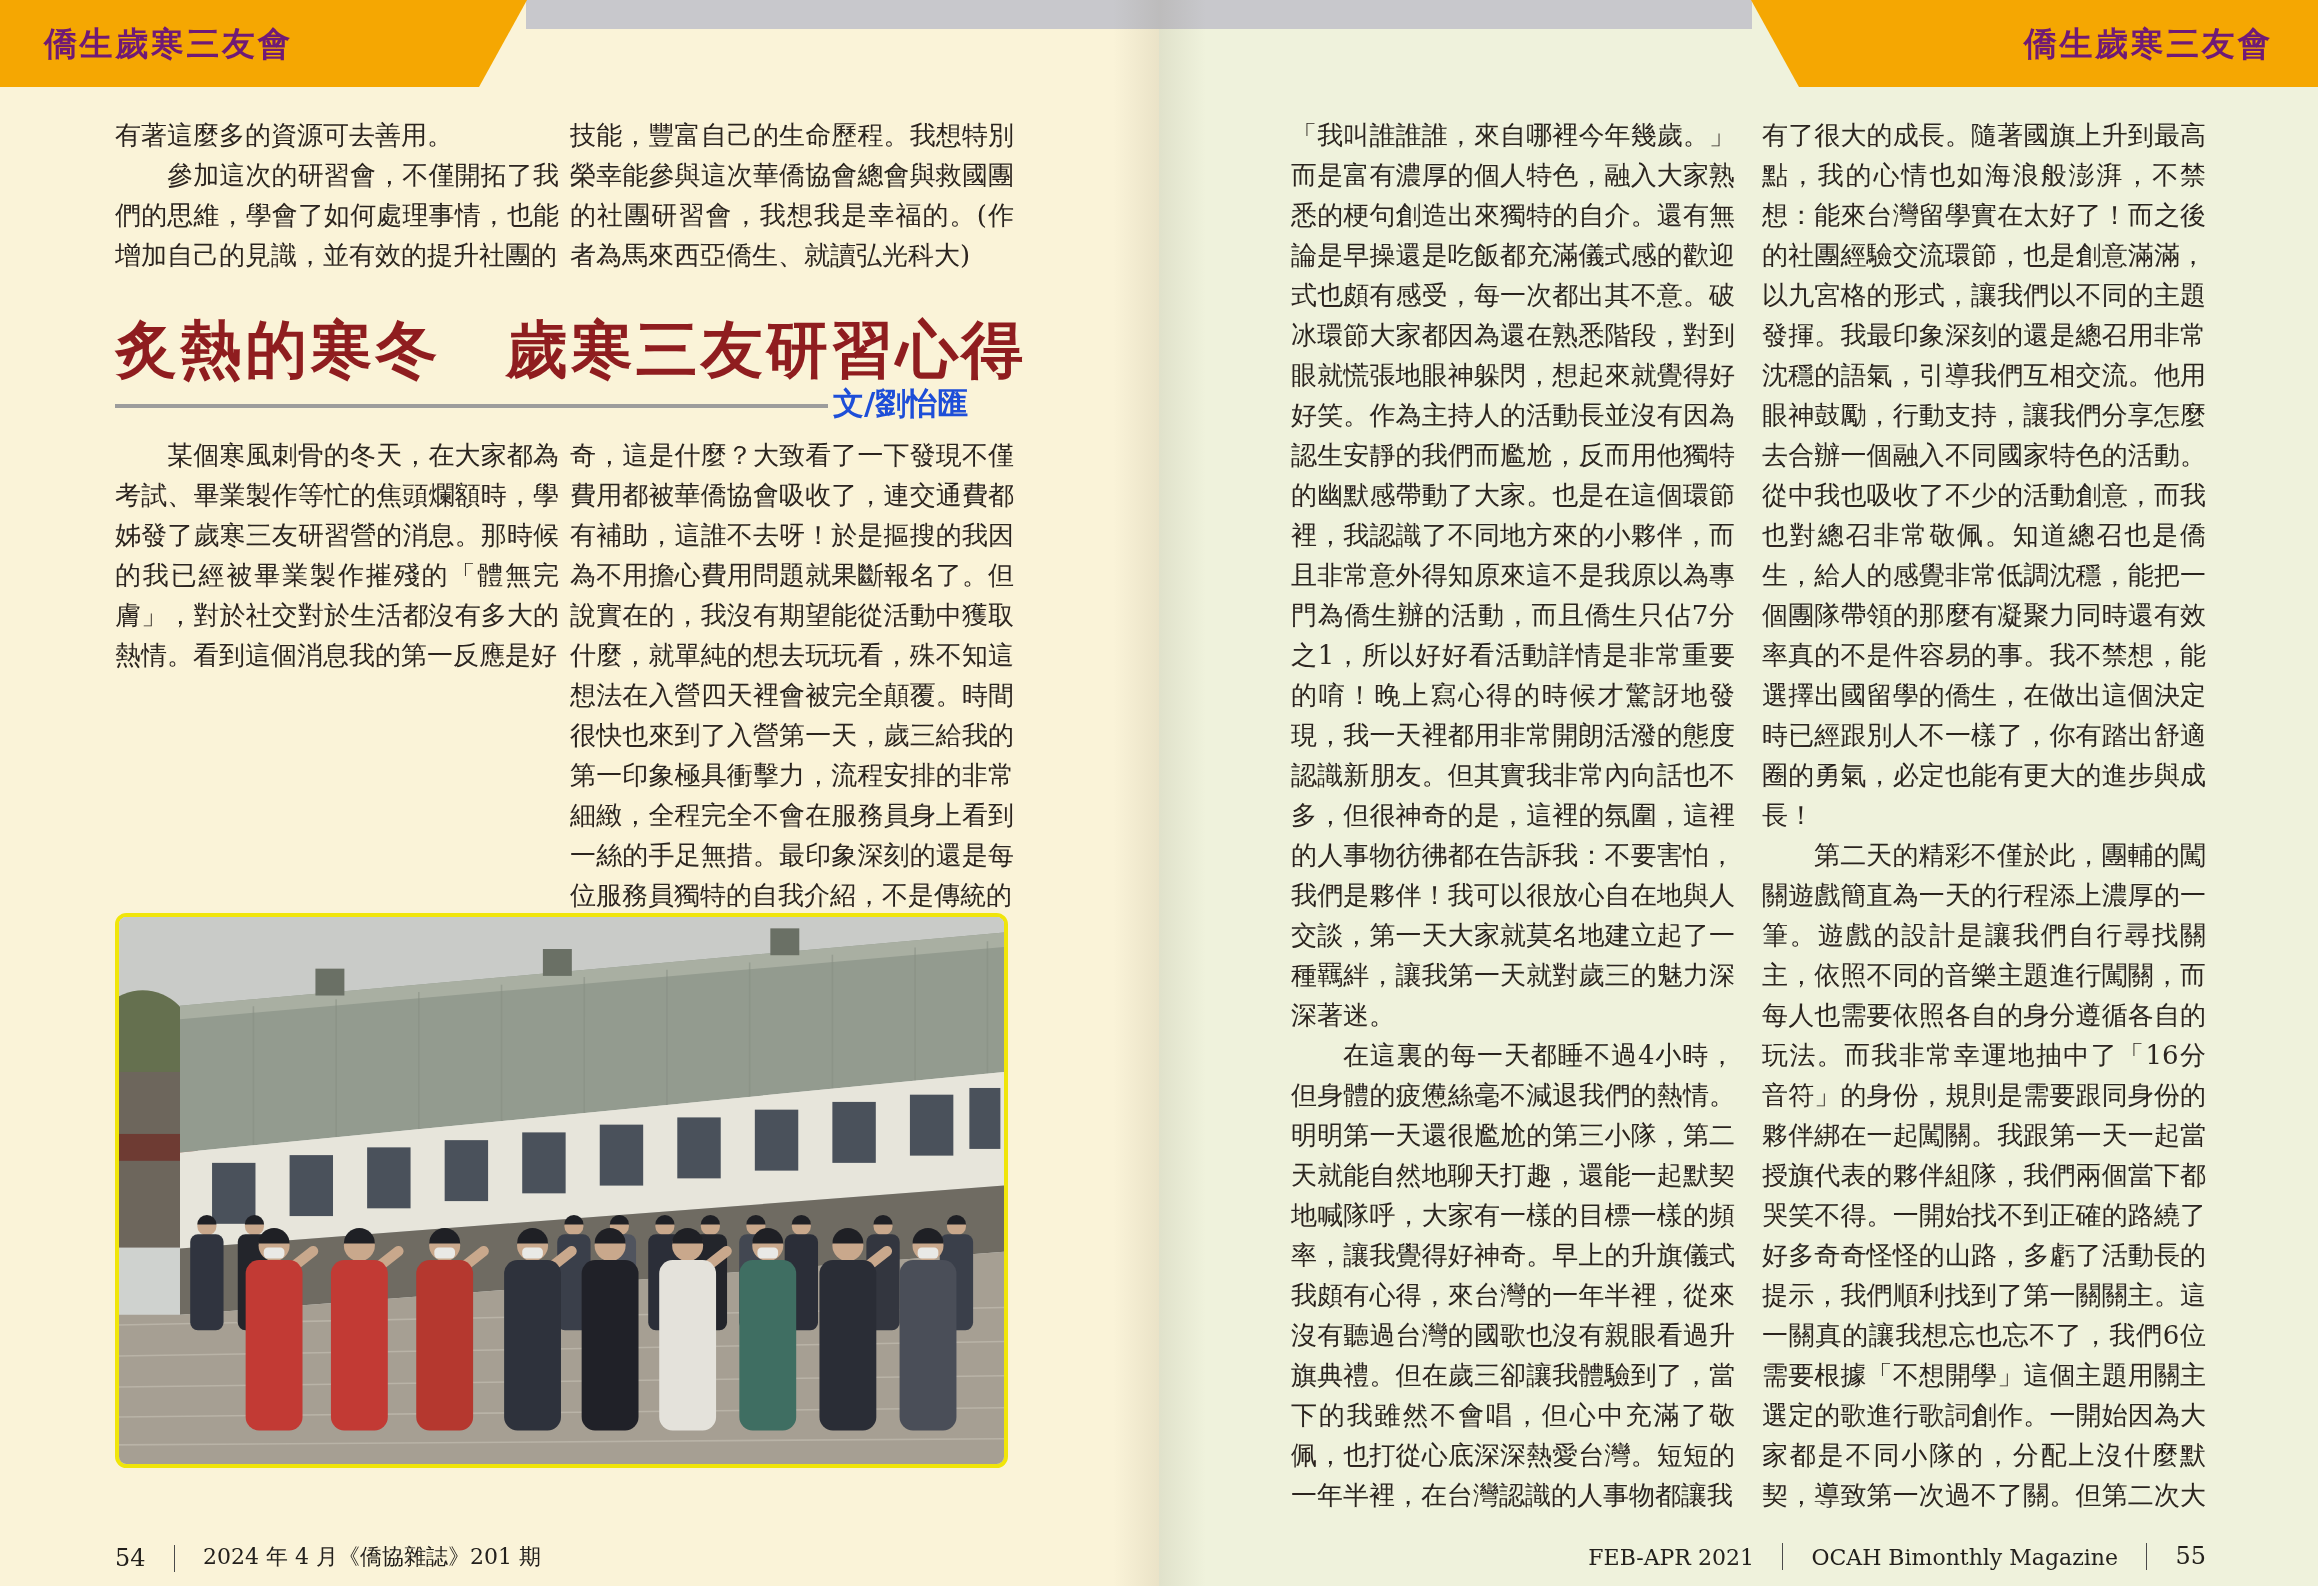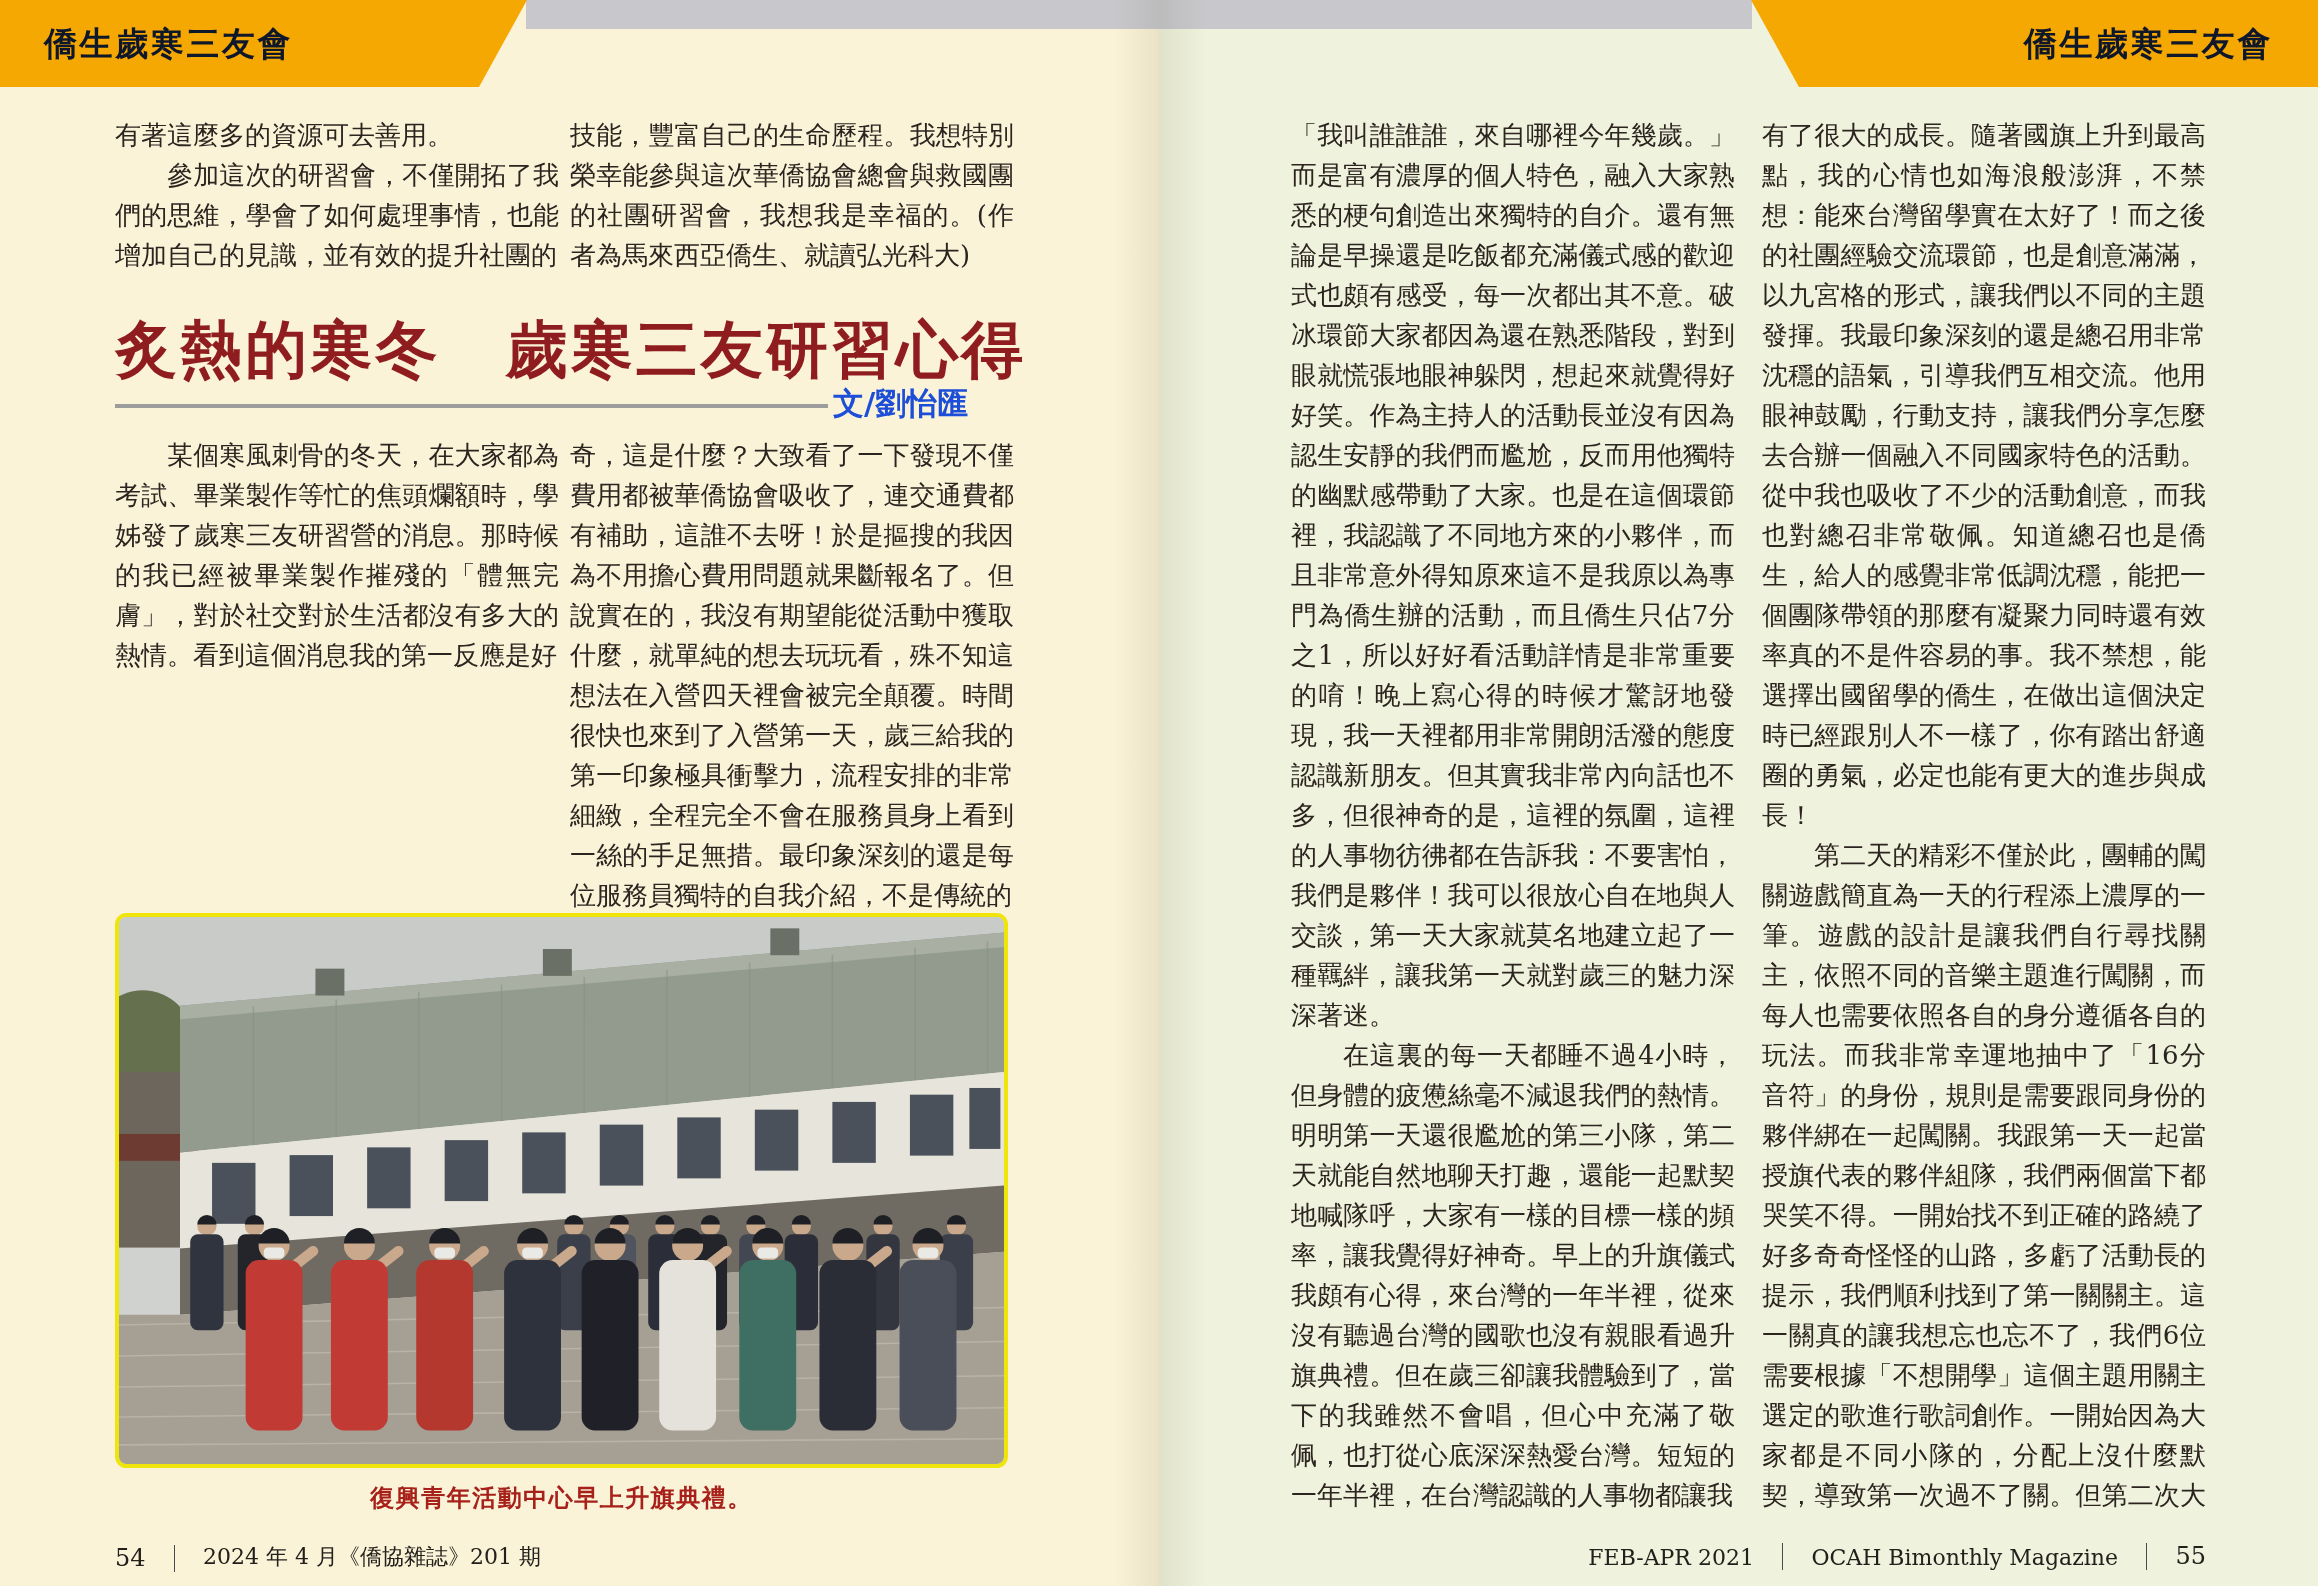--- a/index.html
+++ b/index.html
@@ -13,21 +13,21 @@
   html,body{margin:0;padding:0;}
   body{width:2319px;height:1587px;position:relative;overflow:hidden;background:#e8e2c8;
        font-family:"DejaVu Serif",serif;}
   .page{position:absolute;top:0;height:1587px;width:1159px;}
   #page-left{left:0;background:var(--page-left-bg);}
   #page-right{left:1159px;background:var(--page-right-bg);}
   .topstrip{position:absolute;left:526px;top:0;width:1226px;height:29.4px;background:#c8c8cc;z-index:1;}
   .spine{position:absolute;left:1113px;top:0;width:93px;height:1587px;z-index:1;
          background:linear-gradient(90deg,rgba(90,80,50,0) 0%,rgba(90,80,50,0.10) 50%,rgba(90,80,50,0) 100%);}
   .banner{position:absolute;top:0;height:87px;background:var(--banner-orange);z-index:2;}
-  .banner .btxt{font-family:"DejaVu Sans",sans-serif;font-weight:bold;color:#0f172a;
+  .banner .btxt{font-family:"DejaVu Sans",sans-serif;font-weight:bold;color:#701a75;
                 font-size:33px;line-height:87px;letter-spacing:2.6px;white-space:nowrap;}
   #banner-left{left:0;width:527px;clip-path:polygon(0 0,527px 0,479px 87px,0 87px);}
   #banner-left .btxt{padding-left:44px;}
   #banner-right{left:592px;width:567px;clip-path:polygon(0 0,567px 0,567px 87px,48px 87px);text-align:right;}
   #banner-right .btxt{padding-right:45px;}
   .textcol{position:absolute;width:444px;font-size:26px;line-height:40px;text-align:justify;
            color:var(--body-ink);}
   .textcol p{margin:0;}
   .textcol p.ind{text-indent:2em;}
   .article-title{position:absolute;left:115px;top:308px;width:900px;text-align:center;
@@ -234,21 +234,20 @@
           </g>
         <g transform="translate(1565,636)">
             <circle cx="0" cy="0" r="30" fill="#c9a88c"></circle>
             <path d="M-30,-4 a30,30 0 0 1 60,0 z" fill="#1f2025"></path>
             <rect x="-20" y="4" width="40" height="21" rx="8" fill="#e9e9e6"></rect>
             <rect x="-55" y="28" width="110" height="330" rx="26" fill="#4a4e58"></rect>
           </g>
       </g>
     </svg>
   </div>
-  <div class="photo-caption">復興青年活動中心早上升旗典禮。</div>
 
   <div class="footer" id="footer-left">
     <span class="pageno n">54</span>
     <span class="bar"></span>
     <span class="n">2024 年 4 月《僑協雜誌》201 期</span>
   </div>
 </div>
 
 <div class="page" id="page-right">
   <div class="textcol" style="left:132px;top:115px;height:1395px;overflow:hidden">

